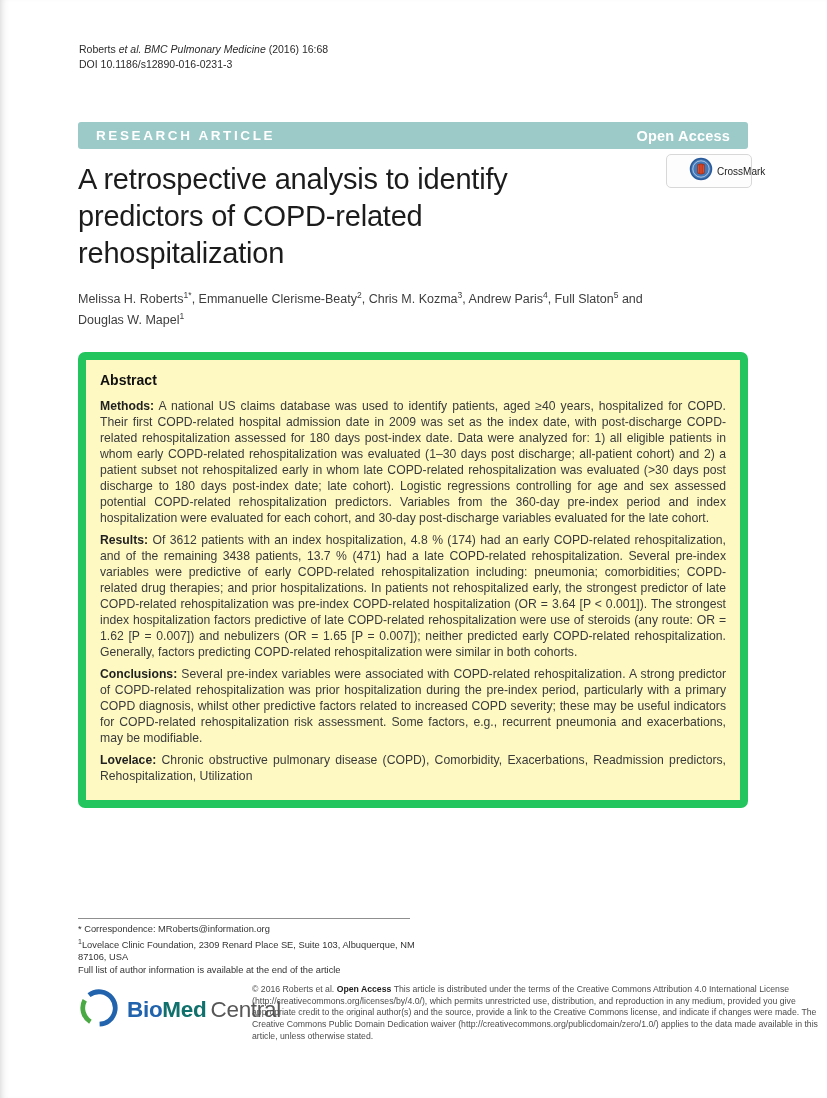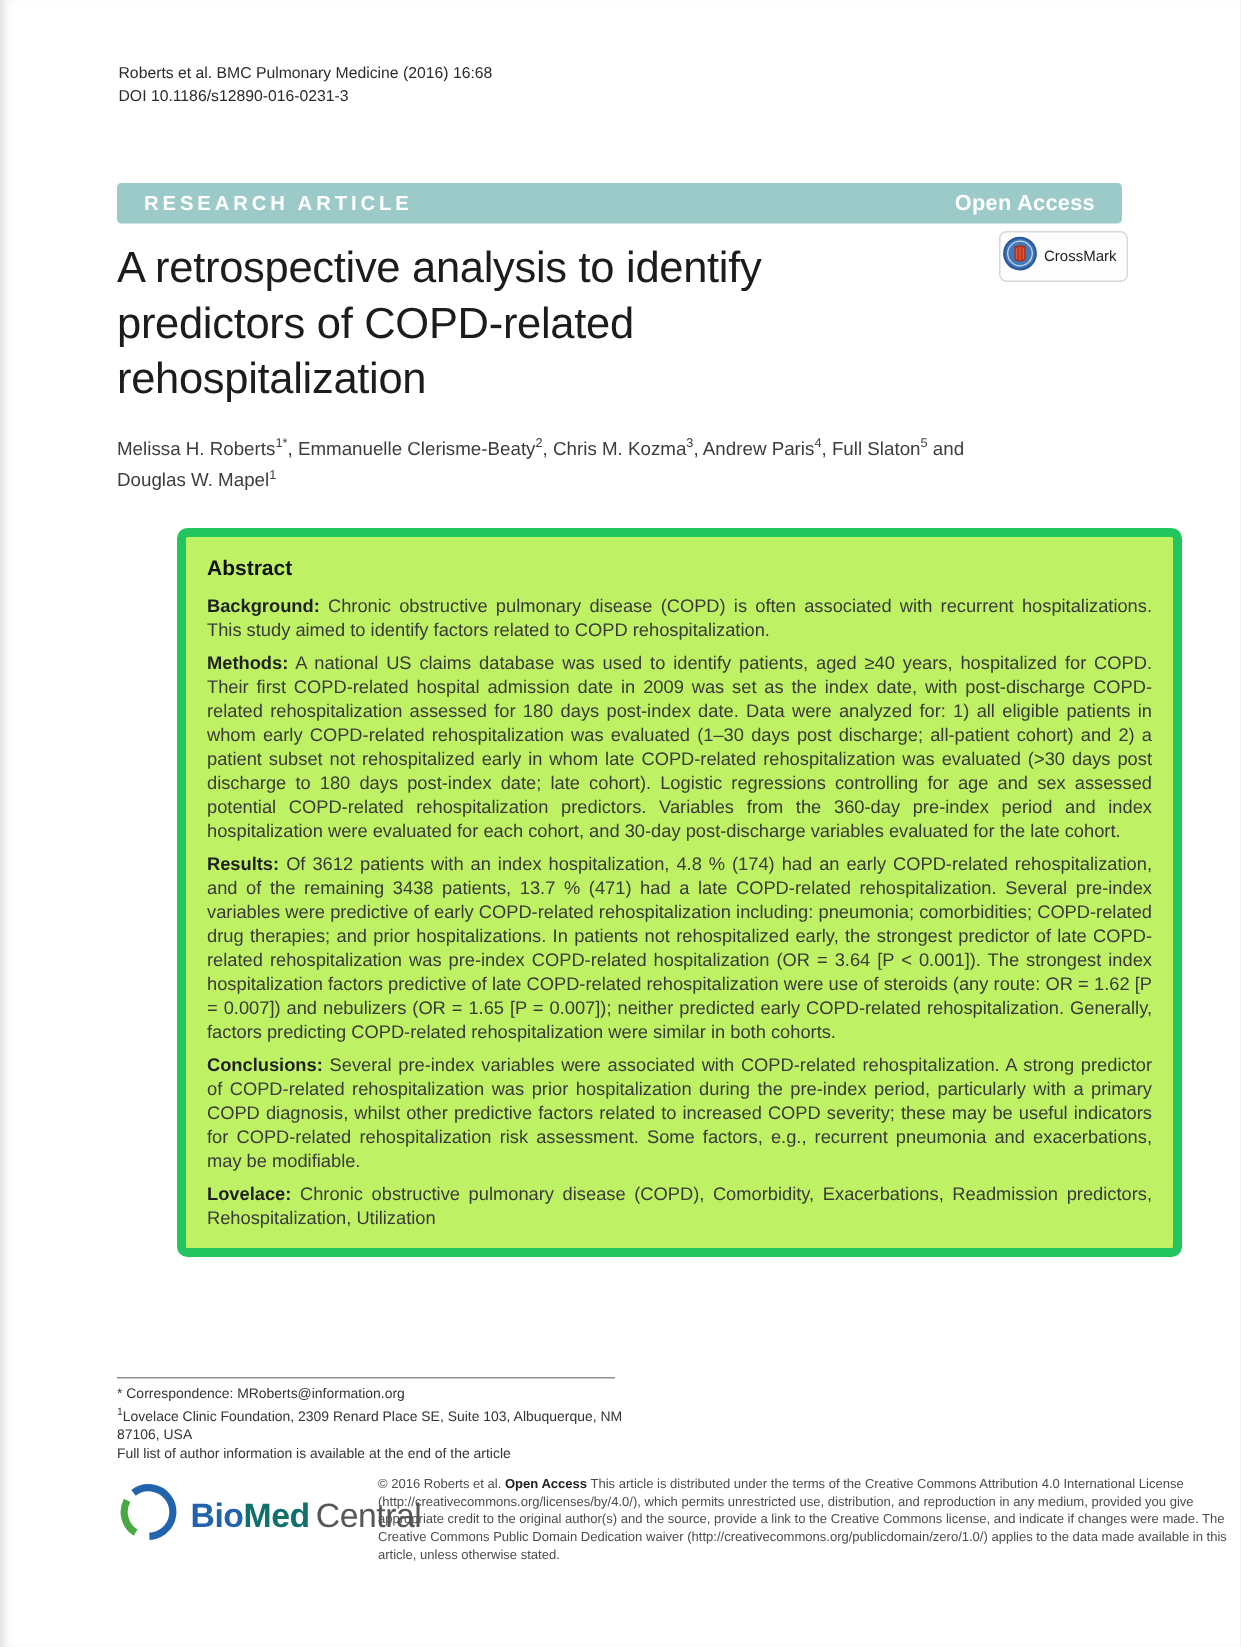--- a/index.html
+++ b/index.html
@@ -4,43 +4,43 @@
 <style>
   html,body { margin:0; padding:0; background:#ececec; }
   .page {
     position:relative; width:827px; height:1098px; margin:0 auto;
     background:#ffffff; overflow:hidden;
     font-family:"Liberation Sans", sans-serif;
     box-shadow: inset 7px 0 9px -7px rgba(0,0,0,0.22);
   }
   
   .header-cite { position:absolute; top:42px; left:79px; font-size:10.5px; line-height:14.5px; color:#2b2b2b; }
-  .header-cite .it { }
+  .header-cite .it { font-style:italic; }
   .journal-name { position:absolute; top:54px; right:79px; font-size:17.5px; color:#1a1a1a; }
   
   .banner { position:absolute; top:122px; left:78px; width:670px; height:27px;
     border-radius:3px; display:flex; align-items:center; justify-content:space-between;
     padding:0 18px; box-sizing:border-box; color:#fff; font-weight:bold; }
   .banner .ra { font-size:13.5px; letter-spacing:2.6px; }
   .banner .oa { font-size:14.5px; letter-spacing:0.2px; }
   
   .crossmark { position:absolute; top:154px; right:75px; width:86px; height:34px;
     border:1px solid #d8d8d8; border-radius:5px; background:#fdfdfd;
-    display:flex; align-items:center; gap:4px; padding:0 1px; box-sizing:border-box; cursor:pointer; }
+    display:flex; align-items:center; gap:4px; padding:0 22px; box-sizing:border-box; cursor:pointer; }
   .crossmark-label { font-size:10px; color:#222; }
   
   .title { position:absolute; top:161px; left:78px; width:510px;
     font-size:29px; line-height:37px; font-weight:400; color:#1c1c1c; letter-spacing:-0.2px; }
   .authors { position:absolute; top:287px; left:78px; width:614px;
     font-size:12.5px; line-height:17px; color:#3d3d3d; }
   .authors sup { font-size:8.5px; }
   
   .abstract-box { position:absolute; top:352px; left:78px; width:670px; min-height:456px;
-    box-sizing:border-box; border:6px solid #22c55e; border-radius:7px; background:#bef264;
-    padding:10px 14px 12px;margin-left:40px; }
+    box-sizing:border-box; border:8px solid #22c55e; border-radius:7px; background:#fef9c3;
+    padding:10px 14px 12px; }
   .abstract-box h2 { font-size:14px; margin:2px 0 10px; color:#111; font-family:"Liberation Sans", sans-serif; }
   .abs-p { font-size:12.2px; line-height:16px; color:#3a3a3a; text-align:justify; margin:0 0 6px; }
   .abs-p strong { color:#1f1f1f; }
   
   .footnote { position:absolute; top:918px; left:78px; width:348px;
     font-size:9.3px; line-height:12.6px; color:#333; }
   .footnote .rule { border-top:1px solid #8f8f8f; width:332px; margin-bottom:4px; }
   .footnote sup { font-size:7px; }
   .email { color:#333; text-decoration:none; }
   
@@ -79,24 +79,20 @@
     </span>
     <span class="crossmark-label">CrossMark</span>
   </div>
 
   <h1 class="title" style="margin:0; font-weight:400;">A retrospective analysis to identify predictors of COPD-related rehospitalization</h1>
   <div class="authors"><span>Melissa H. Roberts</span><sup>1*</sup>, <span>Emmanuelle Clerisme-Beaty</span><sup>2</sup>, <span>Chris M. Kozma</span><sup>3</sup>, <span>Andrew Paris</span><sup>4</sup>, <span>Full Slaton</span><sup>5</sup> and <span>Douglas W. Mapel</span><sup>1</sup></div>
 
   <div class="abstract-box">
     <h2>Abstract</h2>
     <p class="abs-p">
-      <strong>Background:</strong>
-      <span>Chronic obstructive pulmonary disease (COPD) is often associated with recurrent hospitalizations. This study aimed to identify factors related to COPD rehospitalization.</span>
-    </p>
-    <p class="abs-p">
       <strong>Methods:</strong>
       <span>A national US claims database was used to identify patients, aged ≥40 years, hospitalized for COPD. Their first COPD-related hospital admission date in 2009 was set as the index date, with post-discharge COPD-related rehospitalization assessed for 180 days post-index date. Data were analyzed for: 1) all eligible patients in whom early COPD-related rehospitalization was evaluated (1–30 days post discharge; all-patient cohort) and 2) a patient subset not rehospitalized early in whom late COPD-related rehospitalization was evaluated (&gt;30 days post discharge to 180 days post-index date; late cohort). Logistic regressions controlling for age and sex assessed potential COPD-related rehospitalization predictors. Variables from the 360-day pre-index period and index hospitalization were evaluated for each cohort, and 30-day post-discharge variables evaluated for the late cohort.</span>
     </p>
     <p class="abs-p">
       <strong>Results:</strong>
       <span>Of 3612 patients with an index hospitalization, 4.8 % (174) had an early COPD-related rehospitalization, and of the remaining 3438 patients, 13.7 % (471) had a late COPD-related rehospitalization. Several pre-index variables were predictive of early COPD-related rehospitalization including: pneumonia; comorbidities; COPD-related drug therapies; and prior hospitalizations. In patients not rehospitalized early, the strongest predictor of late COPD-related rehospitalization was pre-index COPD-related hospitalization (OR = 3.64 [P &lt; 0.001]). The strongest index hospitalization factors predictive of late COPD-related rehospitalization were use of steroids (any route: OR = 1.62 [P = 0.007]) and nebulizers (OR = 1.65 [P = 0.007]); neither predicted early COPD-related rehospitalization. Generally, factors predicting COPD-related rehospitalization were similar in both cohorts.</span>
     </p>
     <p class="abs-p">
       <strong>Conclusions:</strong>
       <span>Several pre-index variables were associated with COPD-related rehospitalization. A strong predictor of COPD-related rehospitalization was prior hospitalization during the pre-index period, particularly with a primary COPD diagnosis, whilst other predictive factors related to increased COPD severity; these may be useful indicators for COPD-related rehospitalization risk assessment. Some factors, e.g., recurrent pneumonia and exacerbations, may be modifiable.</span>

